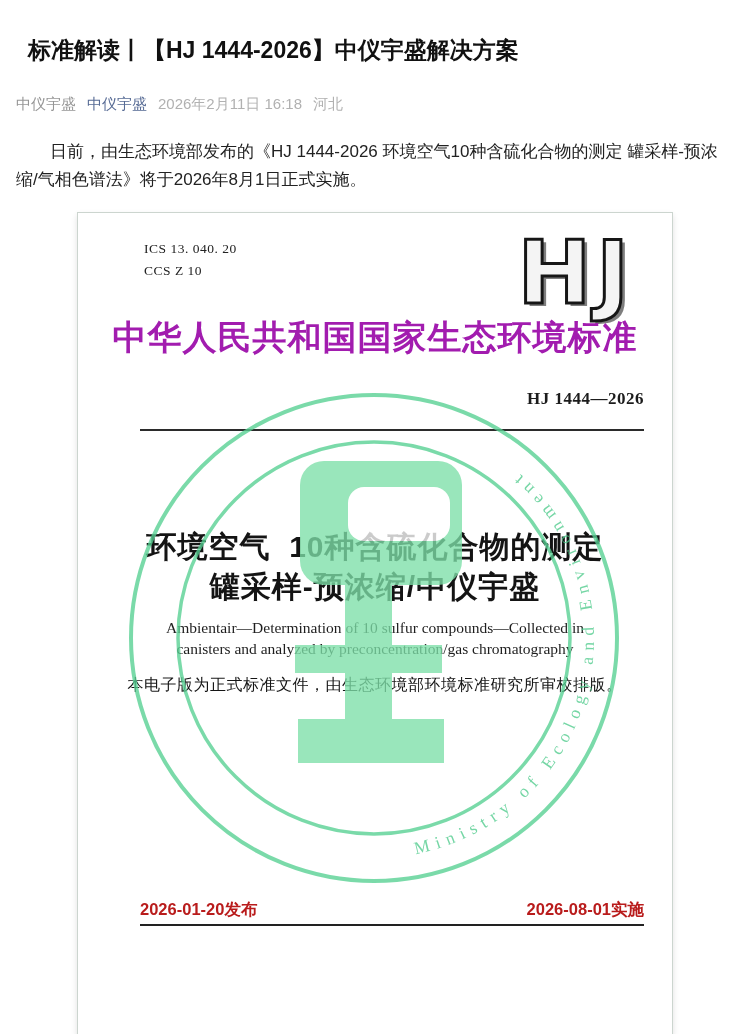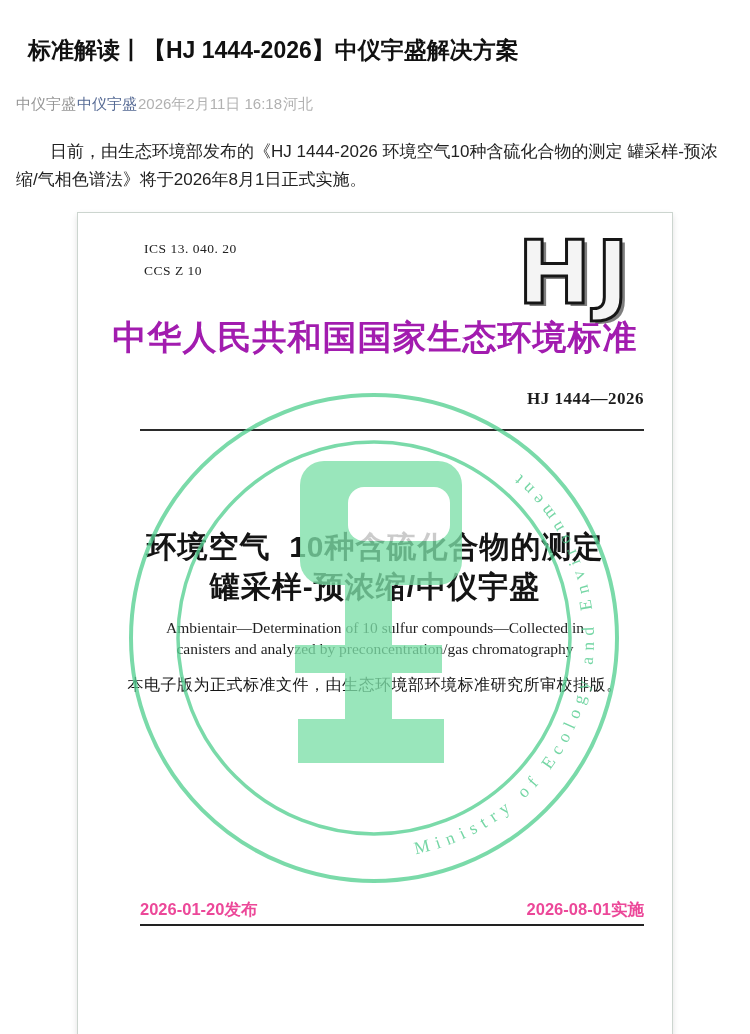--- a/index.html
+++ b/index.html
@@ -1,21 +1,21 @@
 <!DOCTYPE html>
 <html><head>
 <meta charset="utf-8">
 <style>
   html,body{margin:0;padding:0;background:#ffffff;}
   body{width:750px;min-height:1034px;font-family:"Liberation Sans","DejaVu Sans",sans-serif;color:#1a1a1a;}
 
   
   .article{width:750px;}
   .article-title{padding:20px 28px 0;font-size:23px;line-height:1.35;font-weight:700;color:#111;}
-  .byline{display:flex;align-items:baseline;gap:1px;padding:13px 16px 0;font-size:15px;}
+  .byline{display:flex;align-items:baseline;gap:11px;padding:13px 16px 0;font-size:15px;}
   .byline .author{color:#969696;}
   .byline .account{color:#576b95;cursor:pointer;}
   .byline .date,.byline .location{color:#b1b1b1;}
   .body-para{margin:24px 16px 0;font-size:17px;line-height:1.65;color:#222;text-indent:2em;}
 
   
   .doc{position:relative;width:594px;height:821px;margin:18px auto 0;background:#fff;
        border:1px solid #ccd5cf;border-bottom:2px solid #a9b3ac;box-shadow:0 3px 6px rgba(0,0,0,.12);overflow:hidden;}
   .doc *{position:absolute;}
   .serif{font-family:"Liberation Serif","DejaVu Serif",serif;}
@@ -34,21 +34,21 @@
 
   .std-title-1{left:0;right:0;top:314px;text-align:center;font-size:30px;font-weight:700;
                letter-spacing:1px;color:#141414;white-space:pre;}
   .std-title-2{left:0;right:0;top:354px;text-align:center;font-size:30px;font-weight:700;
                letter-spacing:1px;color:#141414;}
   .en-1{left:0;right:0;top:406px;text-align:center;font-size:15.5px;color:#1e1e1e;}
   .en-2{left:0;right:0;top:427px;text-align:center;font-size:15.5px;color:#1e1e1e;font-family:Liberation Serif, serif;}
   .edition-note{left:0;right:0;top:462px;text-align:center;font-size:16px;color:#151515;letter-spacing:.5px;}
 
   .dates{left:62px;right:28px;top:686px;display:flex;justify-content:space-between;
-         font-size:16.5px;font-weight:600;color:#ec4899;position:absolute;}
+         font-size:16.5px;font-weight:600;color:#b91c1c;position:absolute;}
   .dates span{position:static;}
   .rule-bottom{left:62px;right:28px;top:711px;border-top:2.5px solid #222;height:0;}
 
   .issuer-row{left:0;right:0;top:722px;display:flex;justify-content:center;align-items:flex-end;position:absolute;}
   .issuer{position:static;font-size:29px;font-weight:700;letter-spacing:27px;color:#181818;}
   .issuer-action{position:static;font-size:17px;font-weight:700;letter-spacing:7px;color:#181818;
                  padding-bottom:4px;margin-left:-10px;}
 
   .watermark{left:0;top:0;width:594px;height:821px;pointer-events:none;z-index:5;}
 </style>

